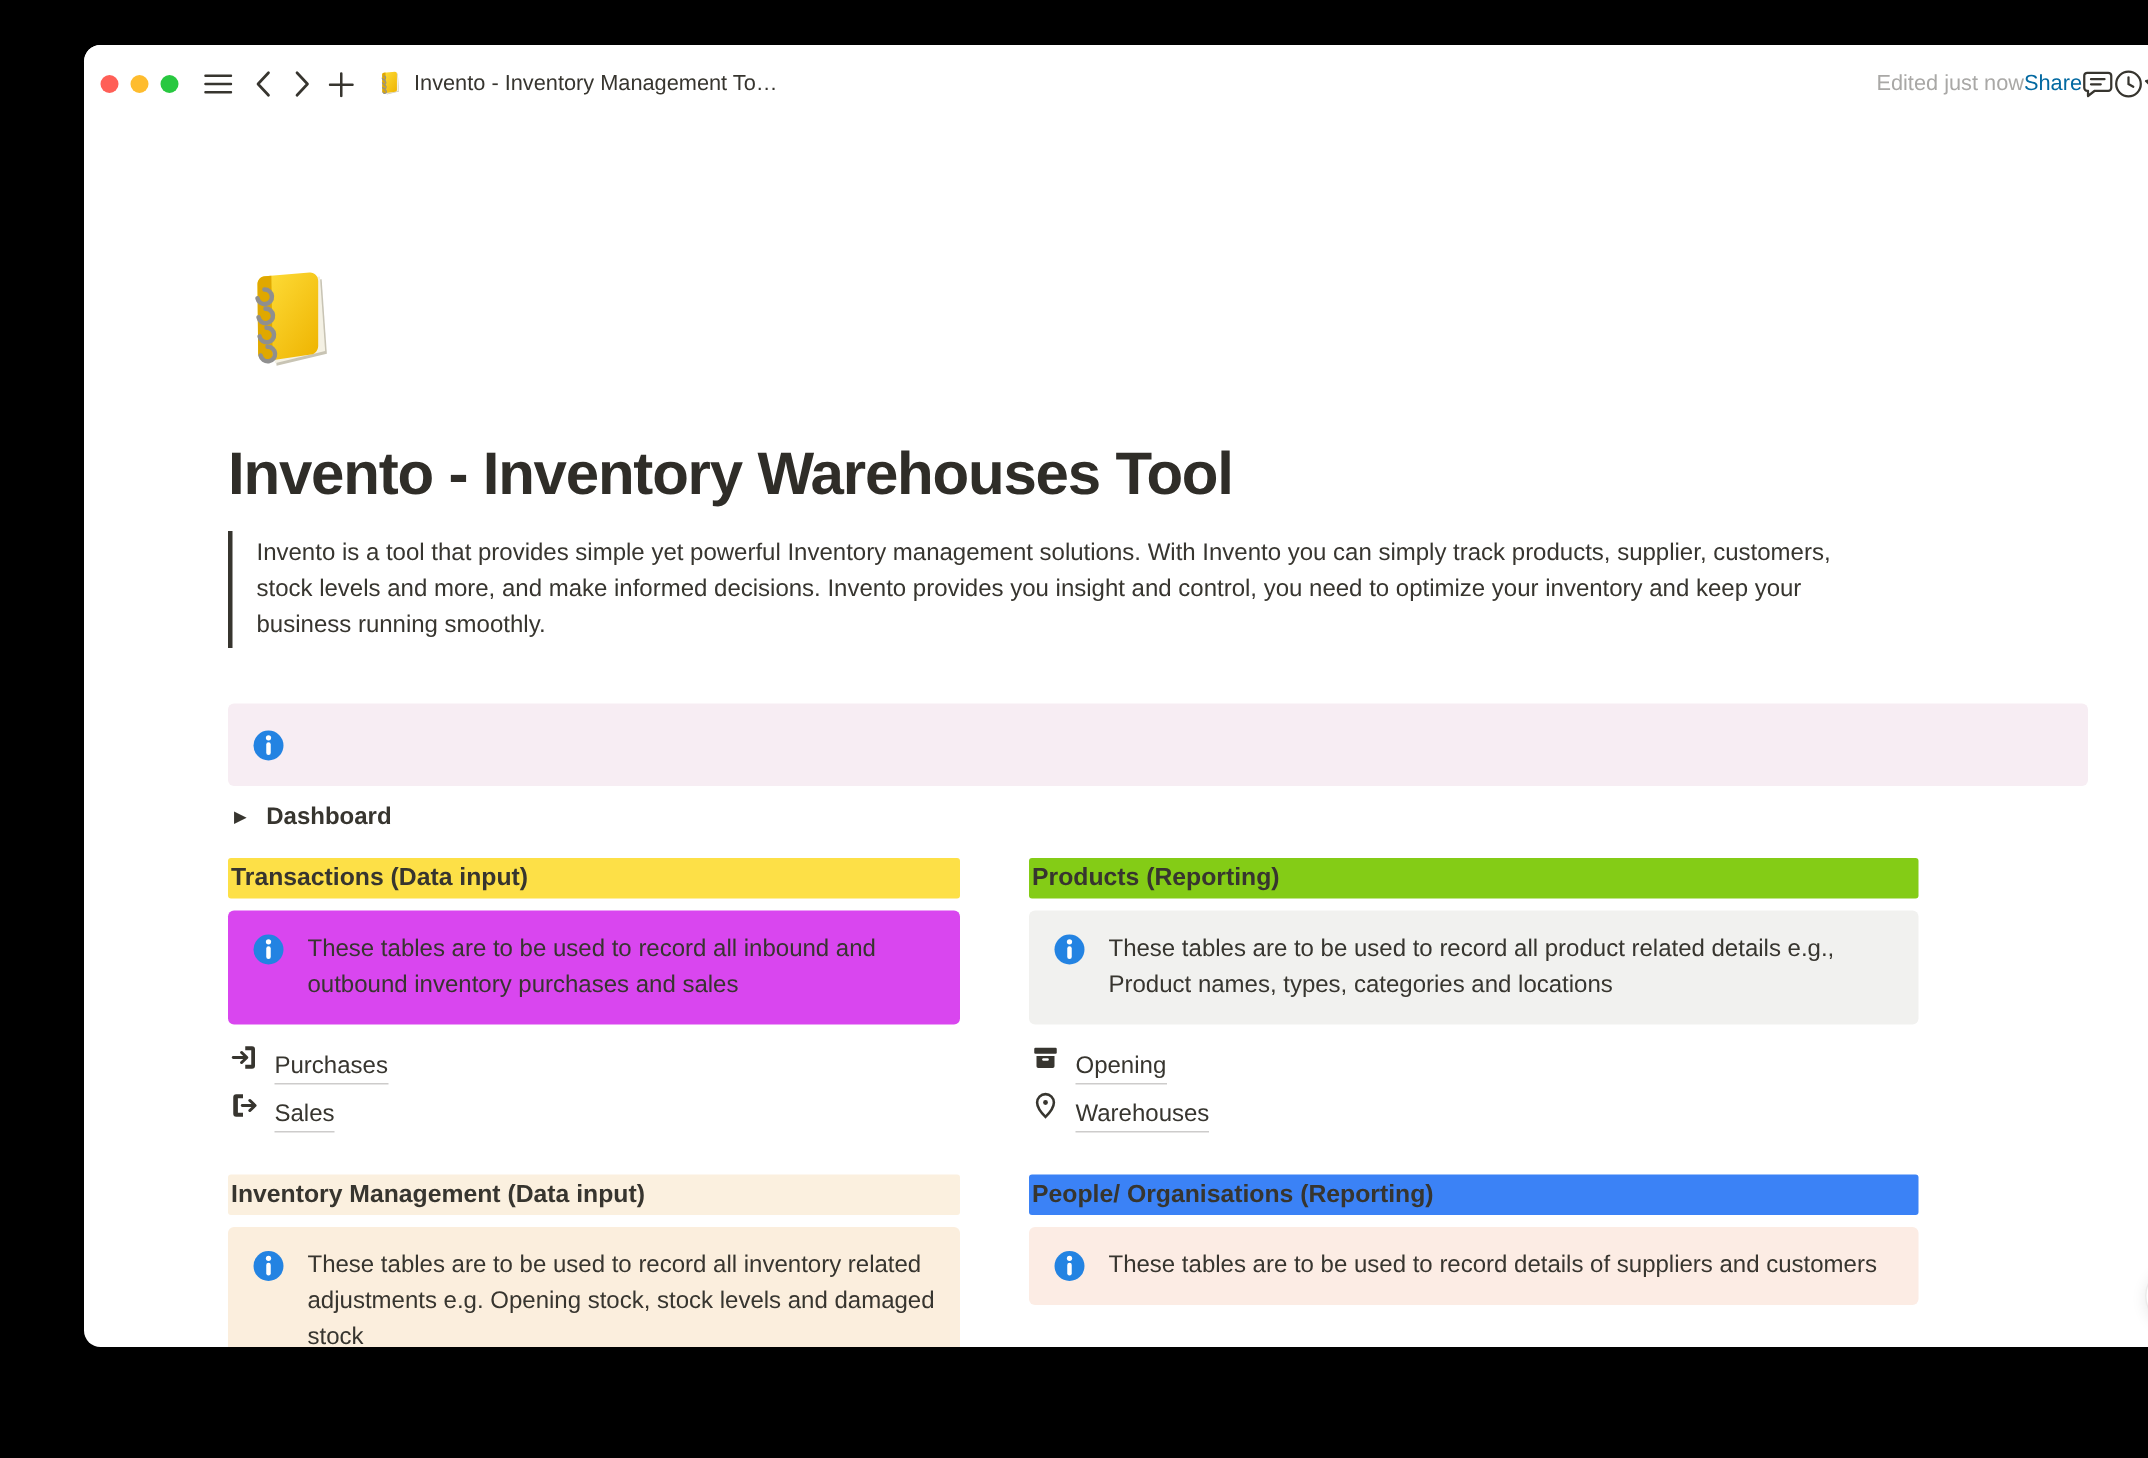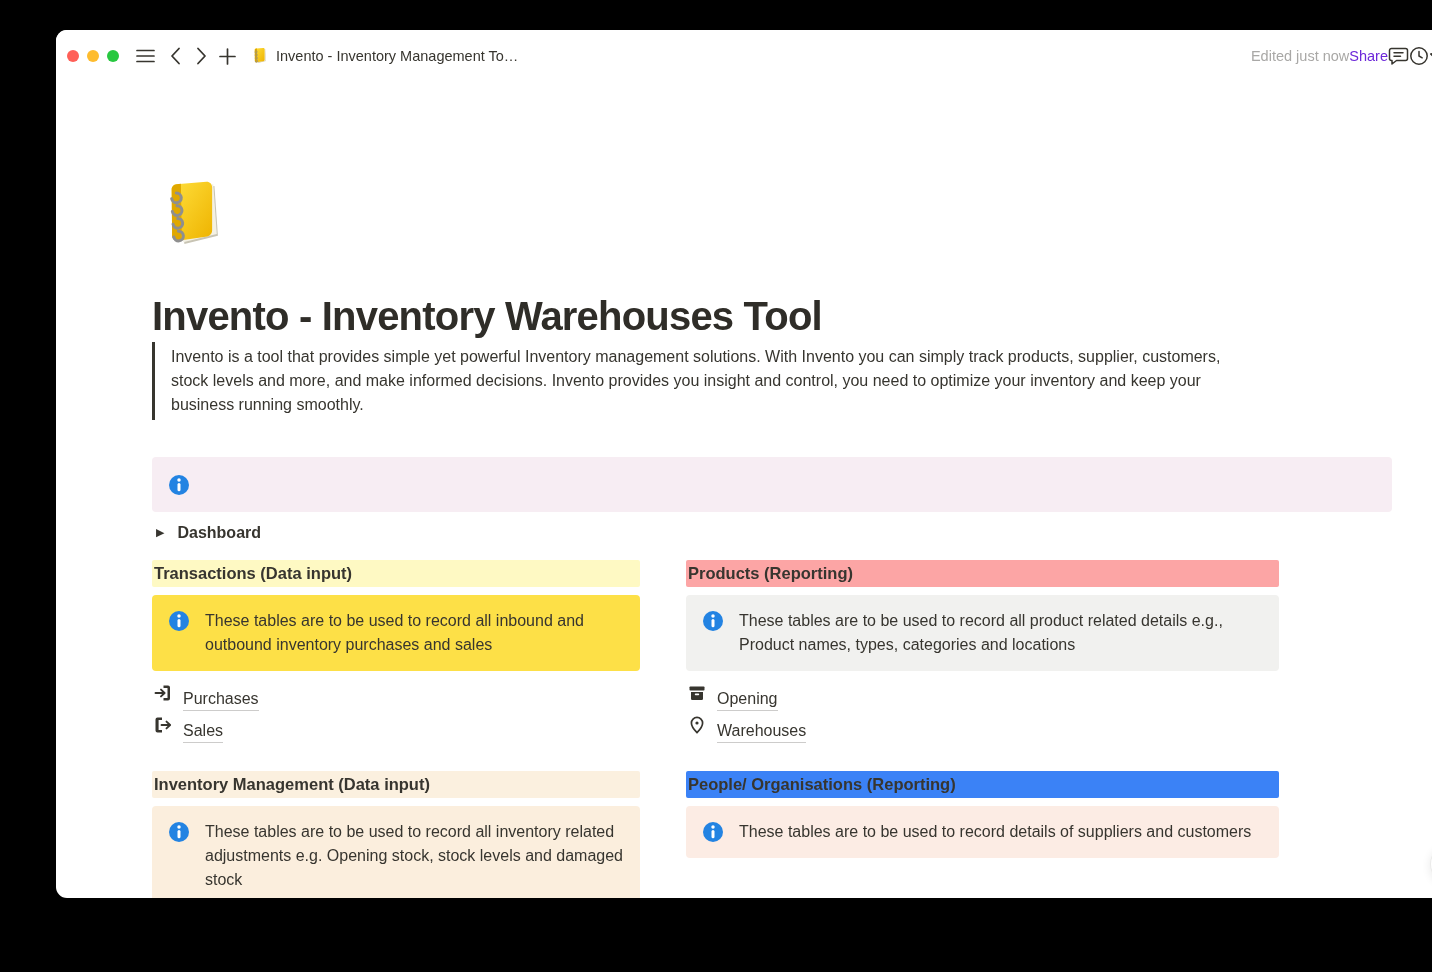--- a/index.html
+++ b/index.html
@@ -29,30 +29,30 @@
     background:none; border:none; cursor:pointer; padding:0;
     color:#37352f;
   }
   .tb-left { display:flex; align-items:center; }
   .tab-title {
     display:flex; align-items:center; gap:8px; margin-left:14px;
     font-size:14.5px; color:#37352f; white-space:nowrap;
   }
   .tb-right { margin-left:auto; display:flex; align-items:center; }
   .edited { font-size:14.5px; color:#a9a8a6; }
-  .share { font-size:14.5px; color:#6d28d9; background:none; border:none; cursor:pointer;text-align:center; }
+  .share { font-size:14.5px; color:#0369a1; background:none; border:none; cursor:pointer;text-align:center; }
   
   .page-body { padding:0 96px; }
   .page-icon { margin-top:96px; width:74px; height:74px; cursor:pointer; }
   h1.page-title {
     margin-top:38px; font-size:40px; line-height:52px;
     font-weight:700; letter-spacing:-0.8px; color:#2f2d28;
   }
   .quote {
-    border-left:3px solid #37352f;
+    margin-top:12px; border-left:3px solid #37352f;
     padding:3px 0 3px 16px; font-size:16px; line-height:24px; color:#37352f;
     width:1098px;
   }
   .callout {
     display:flex; align-items:flex-start; gap:15px;
     border-radius:4px; padding:16px; font-size:16px; line-height:24px;
   }
   .callout .ci { flex:0 0 auto; margin-top:1px; }
   .callout-main { margin-top:37px; background:#f7edf3; }
   .toggle {
@@ -63,23 +63,23 @@
   .toggle .tlabel { font-weight:700; font-size:16px; }
   
   .cols { display:grid; grid-template-columns:488px 593px; column-gap:46px; }
   .row1 { margin-top:16px; }
   .row2 { margin-top:30px; }
   h3.sec-h {
     font-size:16.5px; font-weight:700; line-height:23px;
     padding:2px 4px 2px 2px; border-radius:2px;
   }
   .sec-callout { margin-top:8px; padding:14px 16px; }
-  .hdr-pink   { background:#fef9c3; }
-  .co-pink    { background:#fde047; }
-  .hdr-gray   { background:#fca5a5; }
+  .hdr-pink   { background:#fde047; }
+  .co-pink    { background:#d946ef; }
+  .hdr-gray   { background:#84cc16; }
   .co-gray    { background:#f1f1ef; }
   .hdr-orange { background:#fbf0df; }
   .co-orange  { background:#fbeedd; }
   .hdr-red    { background:#3b82f6; }
   .co-red     { background:#fcece4; }
   .links { margin-top:6px; }
   .link-row {
     display:flex; align-items:center; gap:11px;
     height:32px; padding-left:2px; cursor:pointer; width:fit-content;
   }

